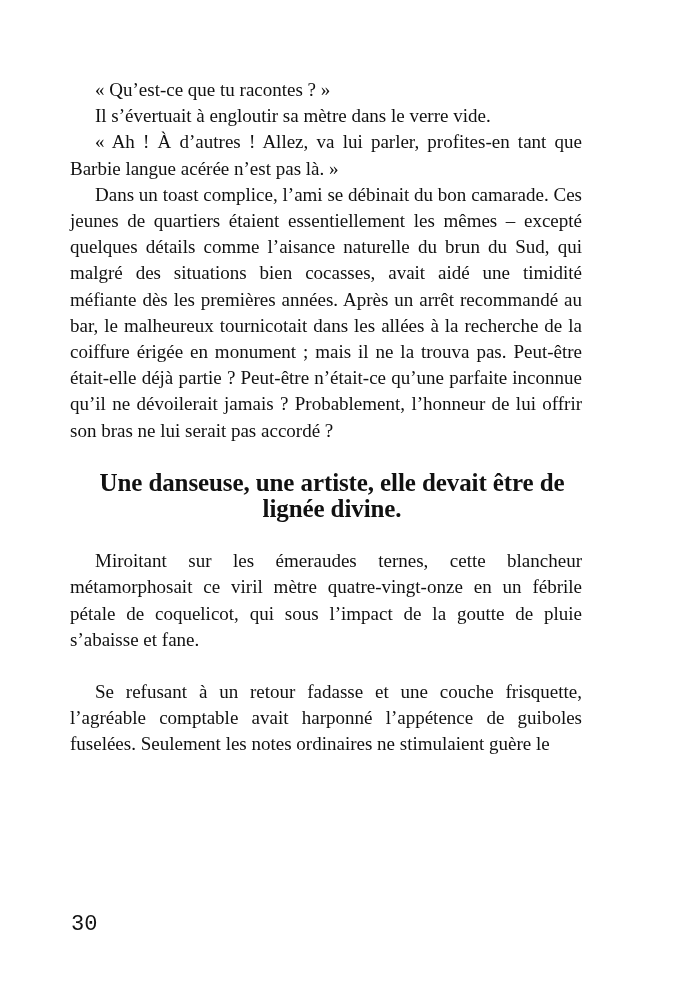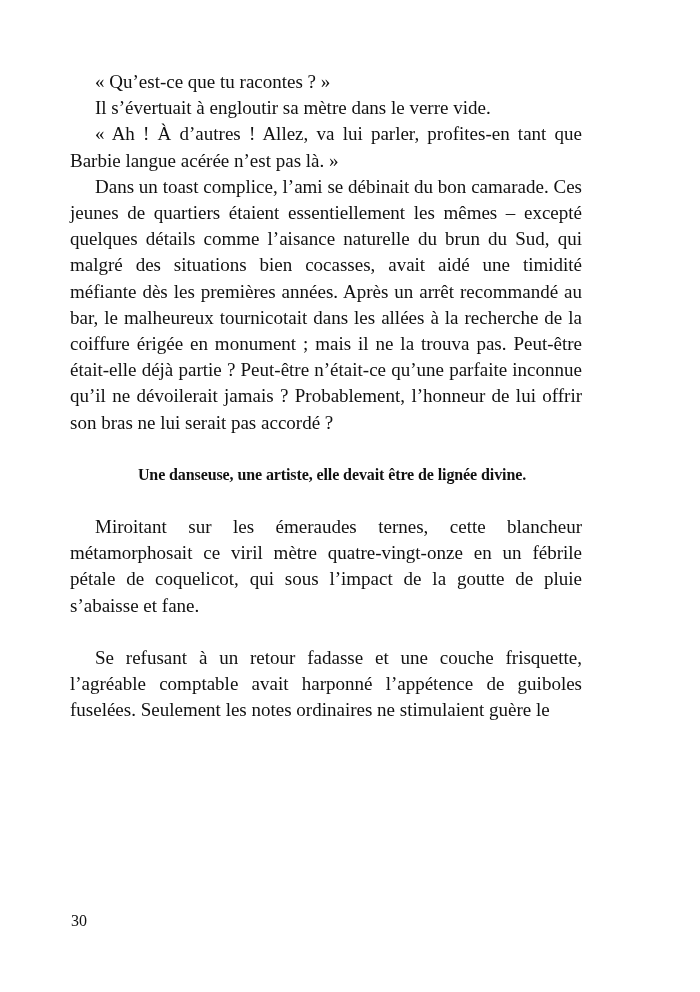--- a/index.html
+++ b/index.html
@@ -1,46 +1,46 @@
 <!DOCTYPE html>
 <html><head>
   <meta charset="utf-8">
   <style>
     html, body { margin: 0; padding: 0; background: #ffffff; }
     body { width: 700px; height: 992px; position: relative; overflow: hidden; }
     .page {
       position: absolute;
       left: 70px;
-      top: 69px;
+      top: 77px;
       width: 512px;
       font-family: "Liberation Serif", serif;
       font-size: 19px;
       line-height: 26.2px;
       color: #111111;
     }
     .p {
       margin: 0;
       text-indent: 25px;
       text-align: justify;
     }
     .gap { height: 26px; }
     .heading {
       margin: 0;
       text-align: center;
       font-weight: bold;
-      font-size: 16px;
+      font-size: 25px;
       letter-spacing: -0.1px;
       padding-left: 12px;
     }
     .pagenum {
       position: absolute;
       left: 71px;
       top: 912px;
-      font-family: Liberation Serif, serif;
-      font-size: 16px;
+      font-family: Liberation Mono, monospace;
+      font-size: 22px;
       color: #111111;
     }
   </style>
 </head>
 <body>
 
 <div class="page">
   <p class="p">« Qu’est-ce que tu racontes ? »</p>
   <p class="p">Il s’évertuait à engloutir sa mètre dans le verre vide.</p>
   <p class="p">« Ah ! À d’autres ! Allez, va lui parler, profites-en tant que Barbie langue acérée n’est pas là. »</p>

